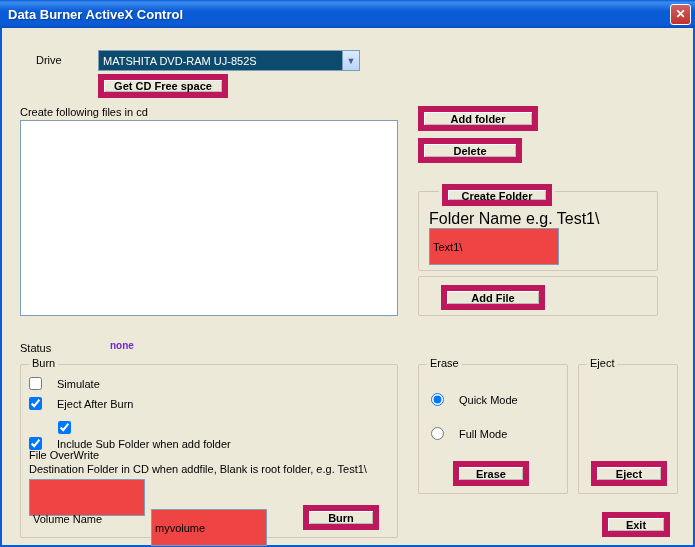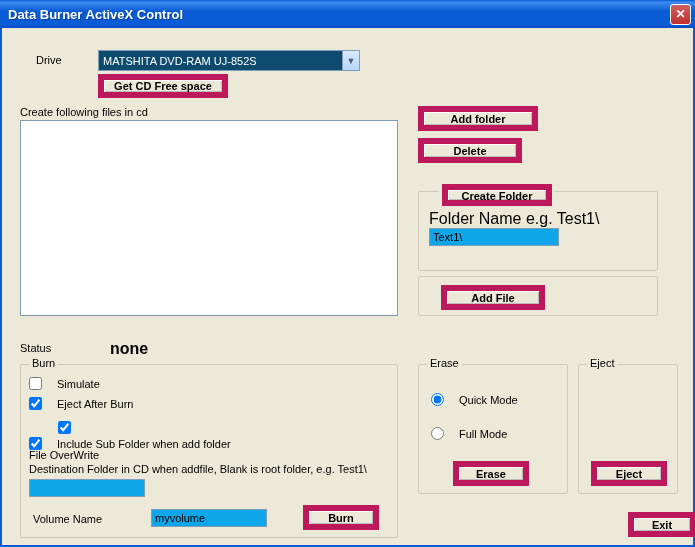--- a/index.html
+++ b/index.html
@@ -76,25 +76,25 @@
   .dropdown-arrow {
     width: 17px;
     background: linear-gradient(to bottom, #dbeafc, #b8d6f9);
     border-left: 1px solid #7f9db9;
     display: flex; align-items: center; justify-content: center;
     color: #4d6185; font-size: 9px;
     cursor: pointer;
   }
   .textinput {
     border: 1px solid #7f9db9;
-    background: #0ea5e9;
+    background: #ef4444;
     font-family: Tahoma, Arial, sans-serif;
     font-size: 11px;
     padding: 2px 3px;
-    height: 18px;
+    height: 37px;
   }
   .listbox {
     border: 1px solid #7f9db9;
     background: #fff;
   }
 
   .fieldset {
     position: absolute;
     border: 1px solid #d0c8b8;
     border-radius: 2px;
@@ -114,23 +114,23 @@
     display: flex; align-items: center; gap: 15px;
     margin-bottom: 6px;
     font-size: 11px;
   }
   .checkbox-row input, .radio-row input {
     margin: 0;
     width: 13px; height: 13px;
   }
 
   .status-value {
-    color: #000000;
+    color: #6d28d9;
     font-weight: bold;
-    font-size: 16px;
+    font-size: 10px;
   }
 </style>
 </head>
 <body>
 
 <div class="titlebar">
   <span class="titlebar-title">Data Burner ActiveX Control</span>
   <div class="winbtns">
     <div class="winbtn" style="font-family:Arial;">
       <span>✕</span>
@@ -211,15 +211,15 @@
       <span>Full Mode</span>
     </div>
     <button class="btn bold" style="position:absolute; left:34px; top:96px; width:76px; height:25px;">Erase</button>
   </div>
 
   <div class="fieldset" style="left:576px; top:336px; width:100px; height:130px;">
     <div class="fieldset-legend">Eject</div>
     <button class="btn bold" style="position:absolute; left:12px; top:96px; width:76px; height:25px;">Eject</button>
   </div>
 
-  <button class="btn bold" style="position:absolute; left:600px; top:484px; width:68px; height:25px;margin-left:26px;">Exit</button>
+  <button class="btn bold" style="position:absolute; left:600px; top:484px; width:68px; height:25px;">Exit</button>
 
 </div>
 
 </body></html>

